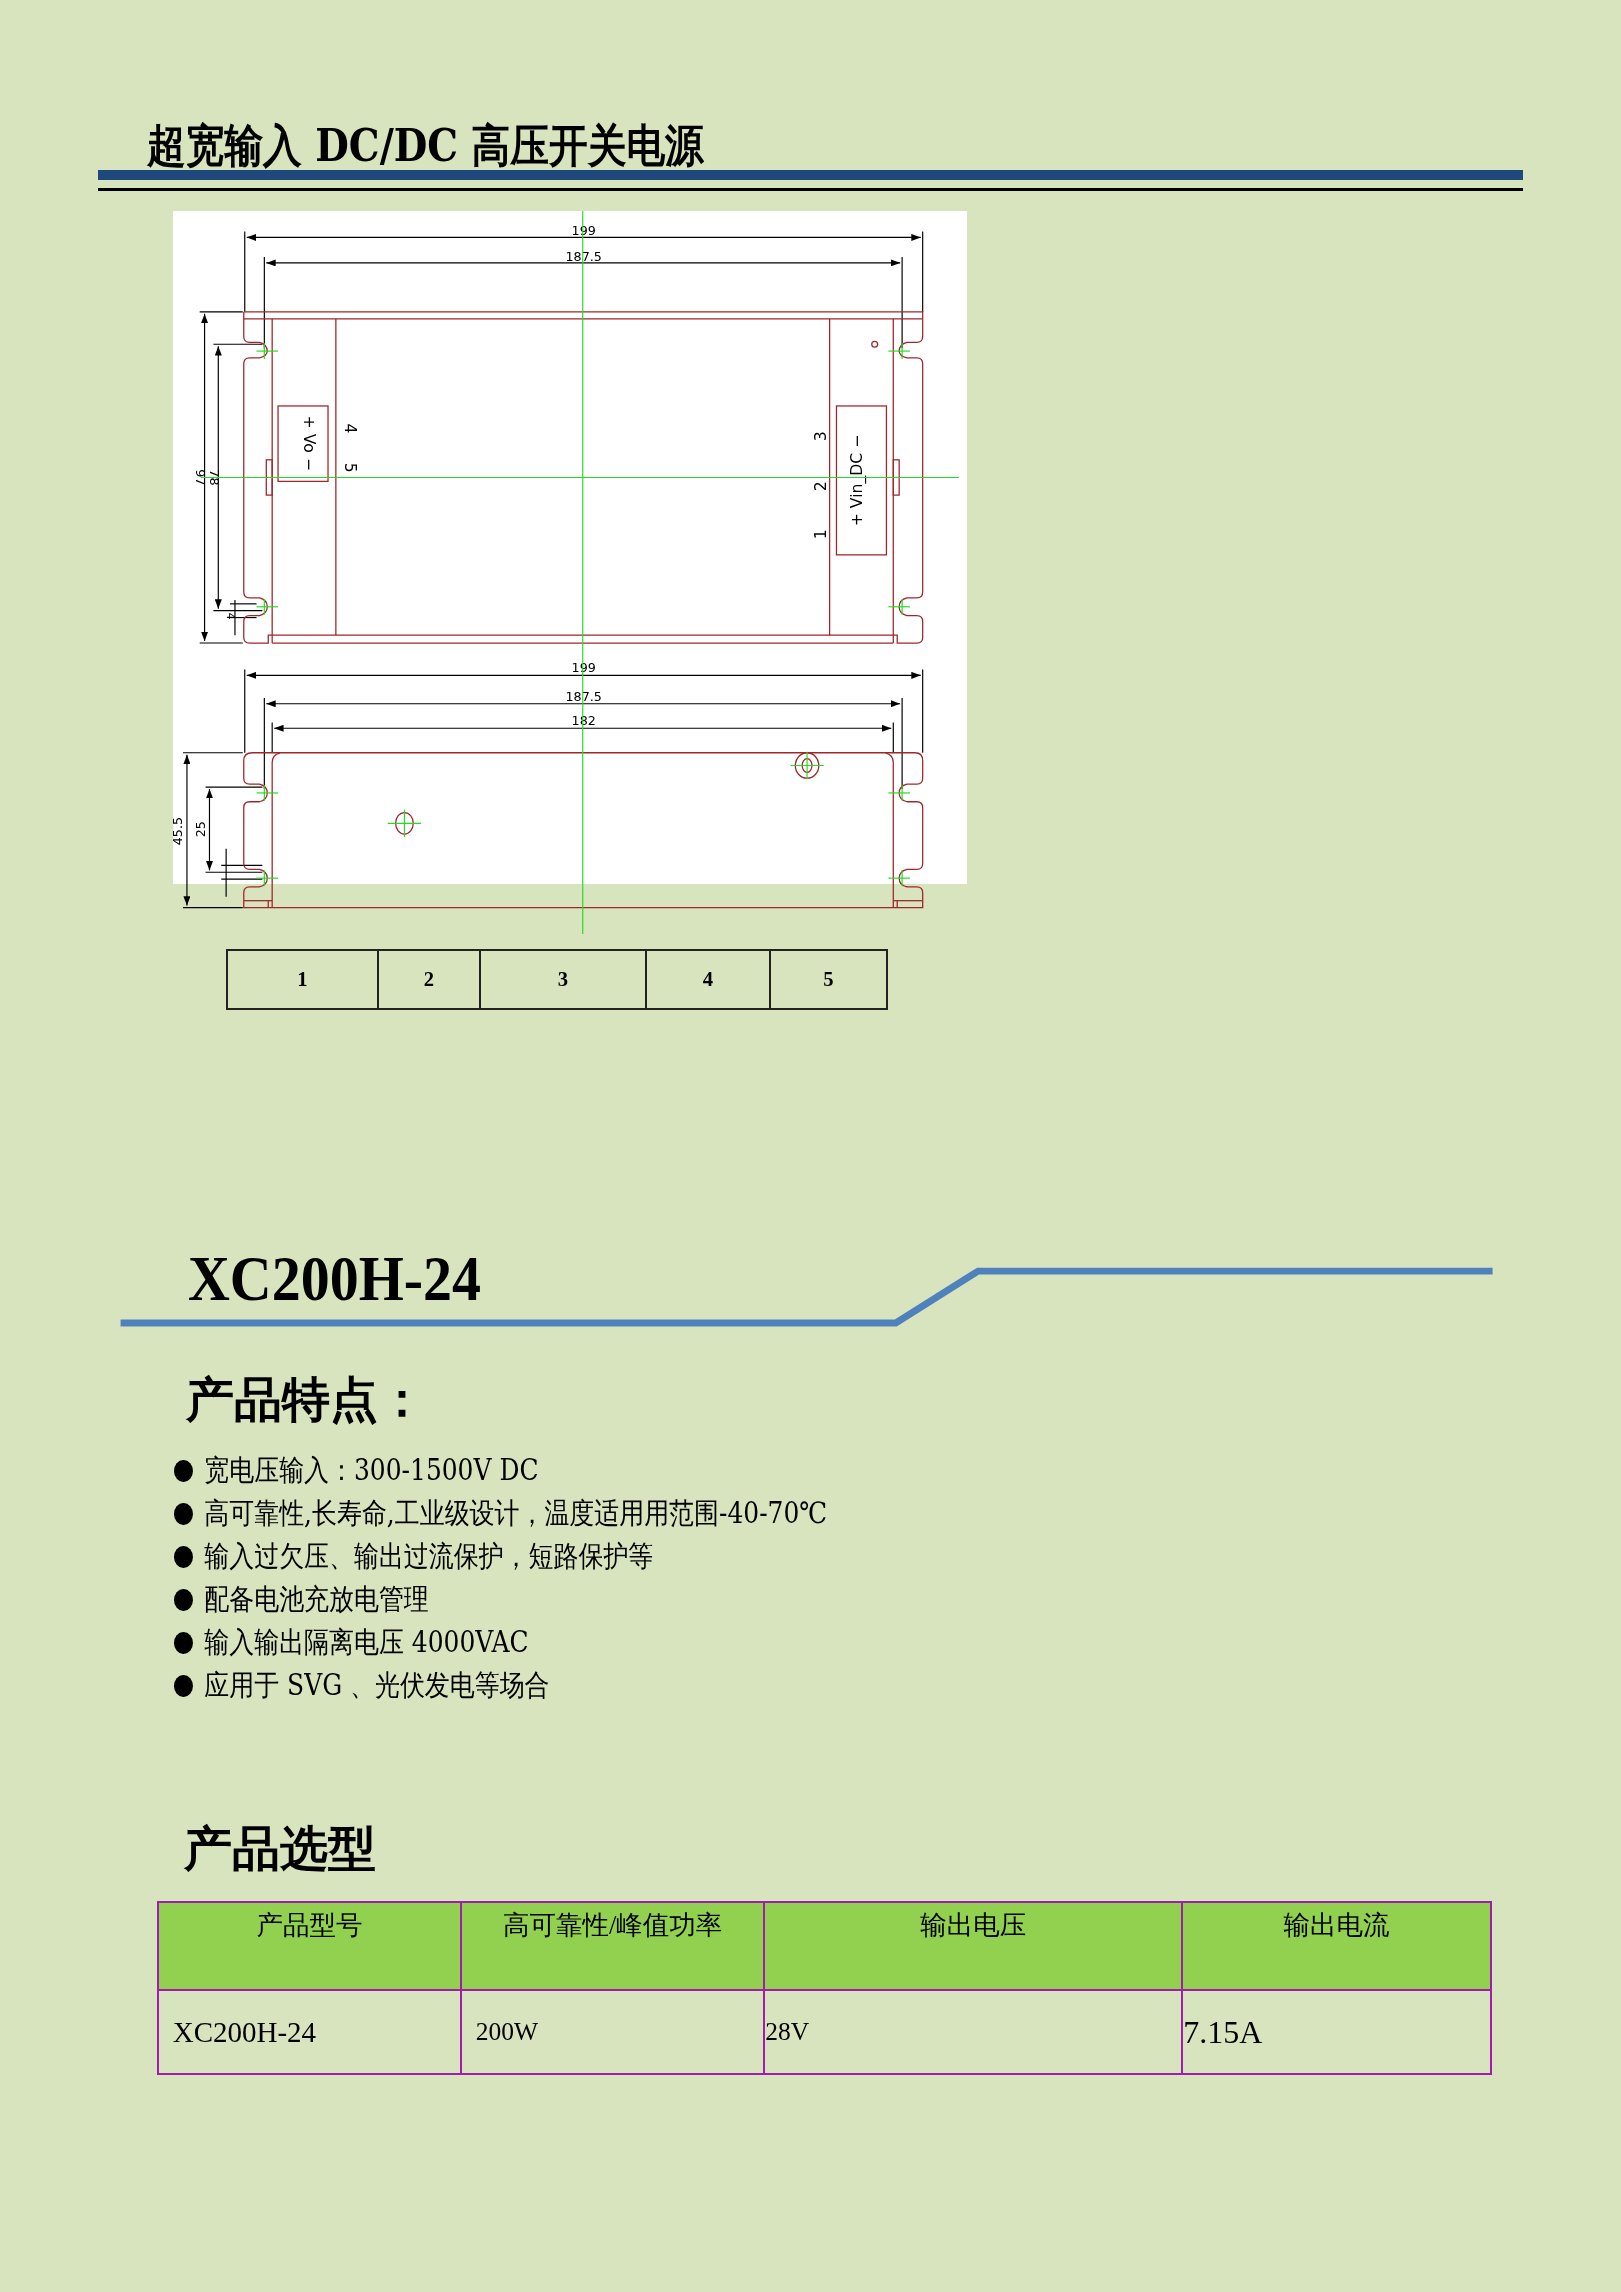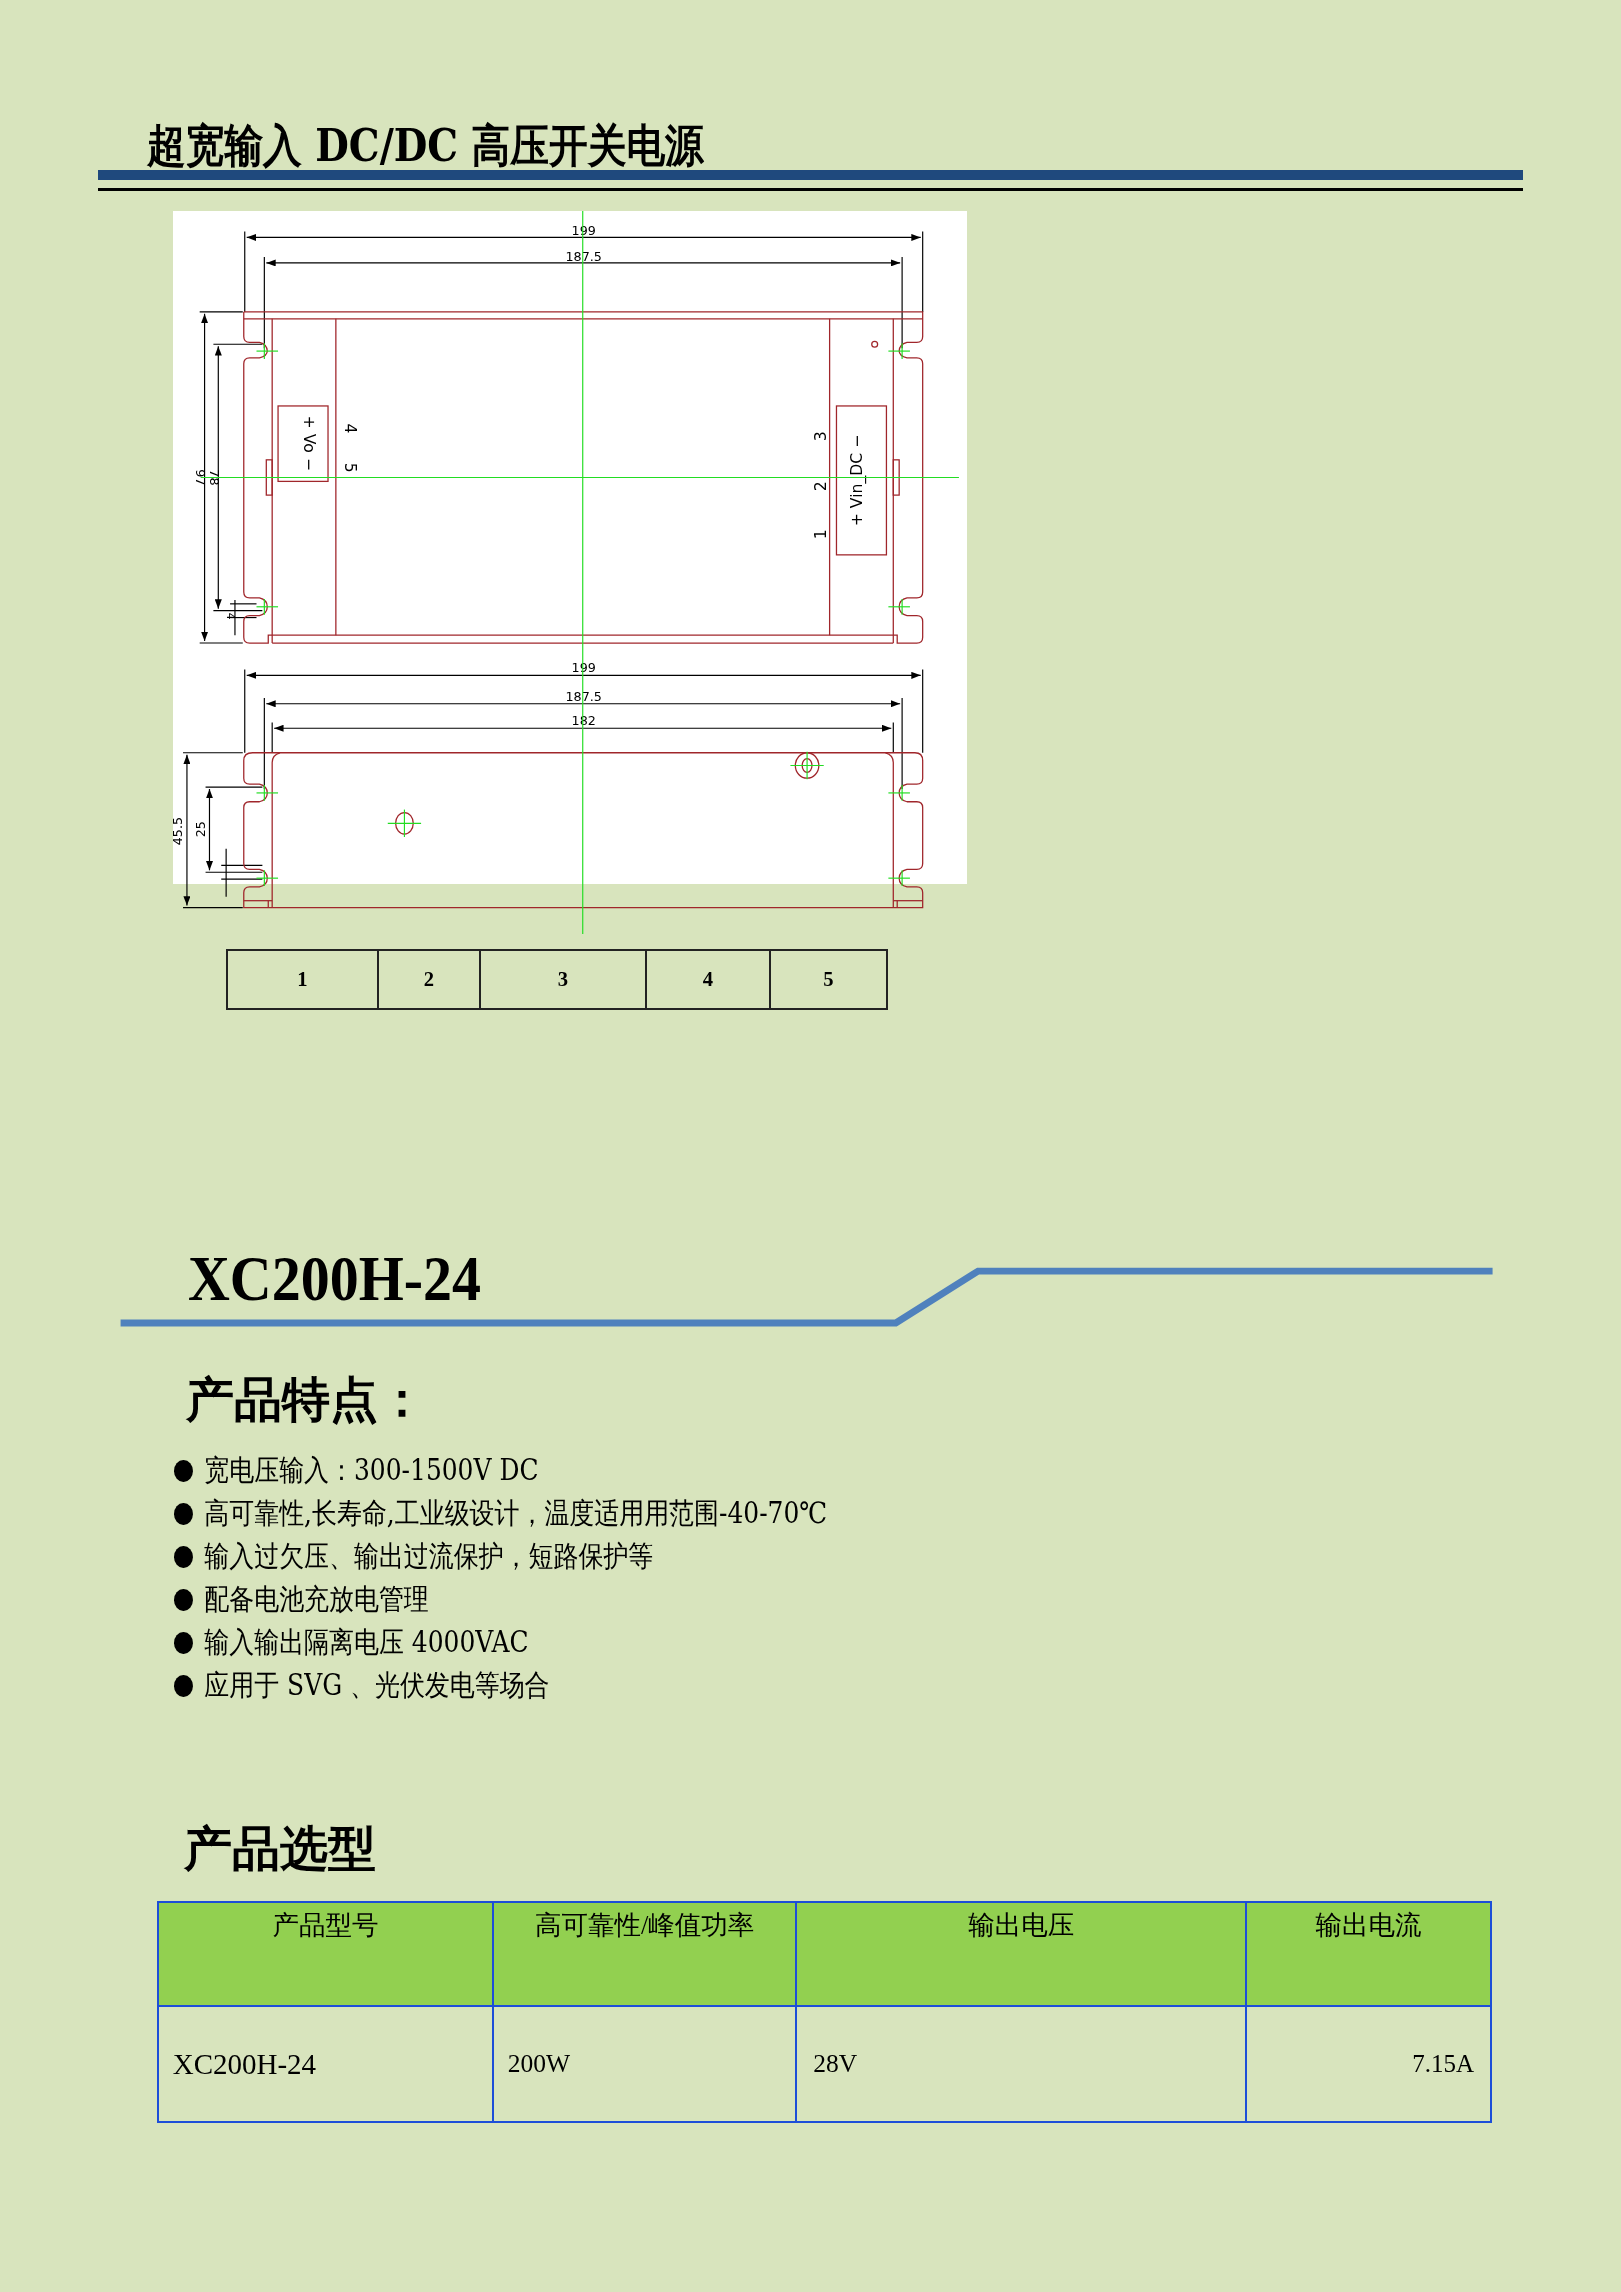--- a/index.html
+++ b/index.html
@@ -38,21 +38,21 @@
     height:43px; line-height:43px; font-size:29px; white-space:nowrap;
     font-family:"DejaVu Serif","Liberation Serif",serif;
     transform:scaleX(0.86); transform-origin:left;
   }
   ul.features li .bullet { display:inline-block; width:21.6px; height:21.6px; border-radius:50%; background:#000; margin-right:13.7px; vertical-align:-2px; }
 
   table.sel {
     position:absolute; left:157px; top:1901px; width:1335px; border-collapse:collapse;
     font-family:"Liberation Serif","DejaVu Serif",serif; font-size:26.5px;
   }
-  table.sel td { border:2px solid #1d4ed8; padding:16px; }
+  table.sel td { border:2px solid #a21caf; padding:0; }
   table.sel tr.head td { background:#92d050; vertical-align:top; text-align:center; height:84px; line-height:41px; padding-top:2px; }
   table.sel tr.row td { height:82px; vertical-align:middle; }
 </style>
 </head>
 <body>
 
 <div class="abs doc-title">超宽输入 DC/DC 高压开关电源</div>
 <div class="abs bar-blue"></div>
 <div class="abs bar-black"></div>
 
@@ -226,17 +226,17 @@
       <tr class="head">
     <td style="width:301px">产品型号</td>
     <td style="width:262px;padding-left:19.6px;padding-right:19.6px">高可靠性/峰值功率</td>
     <td style="width:416px">输出电压</td>
     <td>输出电流</td>
   </tr>
   <tr class="row">
     <td style="padding-left:13.7px;font-size:29px">XC200H-24</td>
     <td style="padding-left:13.7px;font-size:25.5px">200W</td>
     <td style="text-align:left;font-size:25.5px">28V</td>
-    <td style="text-align:right;font-size:25px">7.15A</td>
+    <td style="text-align:left;font-size:32px">7.15A</td>
   </tr>
 </tbody>
   </table>
 
 
 </body></html>

